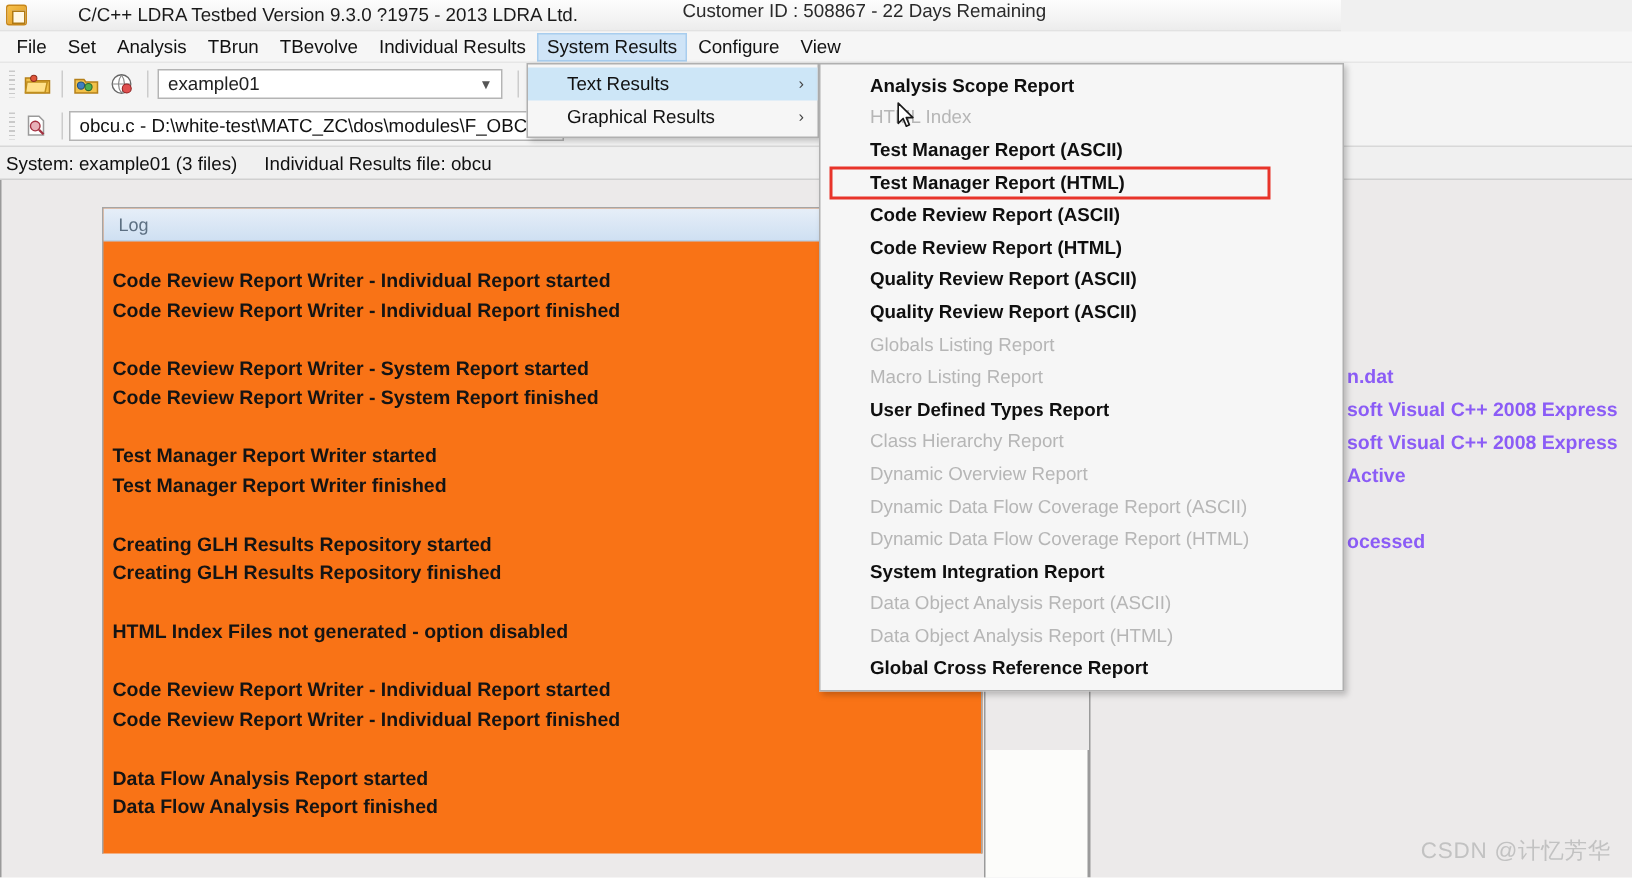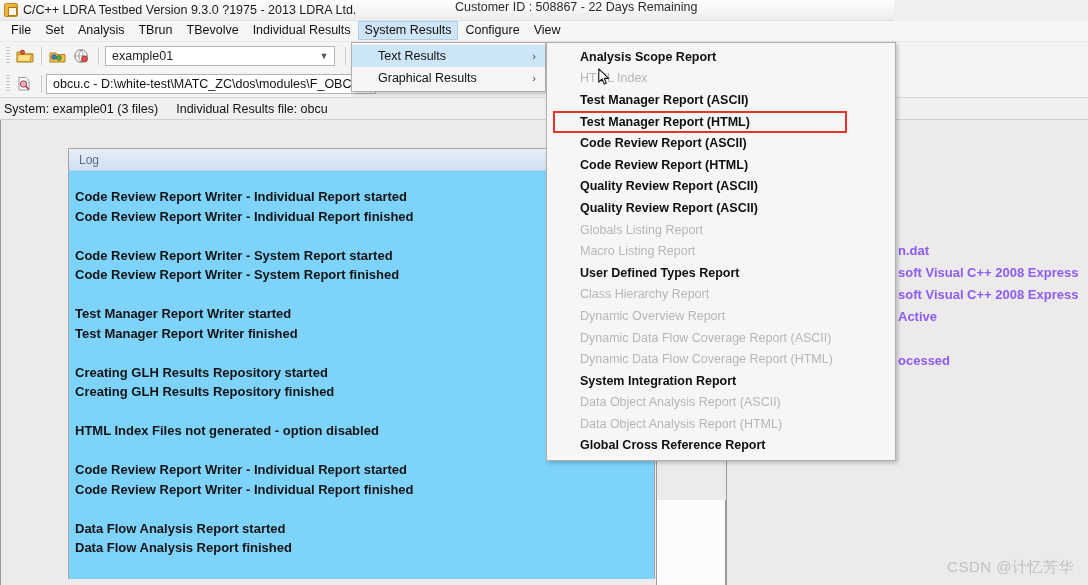--- a/index.html
+++ b/index.html
@@ -16,20 +16,21 @@
     background: #f0f0f0;
   }
 
   
   .titlebar {
     position: absolute; left: 0; top: 0; width: 894px; height: 21px;
     background: linear-gradient(to bottom, #fdfdfd 0%, #f4f4f4 60%, #ececec 100%);
     display: flex; align-items: center;
     padding-left: 4px;
     border-bottom: 1px solid #e2e2e2;
+    gap: 29px;
   }
   .app-icon {
     width: 14px; height: 14px; margin-right: 5px;
     background: linear-gradient(135deg,#f6c04a 0%, #e09a22 100%);
     border: 1px solid #c8871a; border-radius: 2px;
     position: relative; flex: none;
   }
   .app-icon:after {
     content: ""; position: absolute; left: 3px; top: 3px;
     width: 7px; height: 7px; background: #fff8e6; border: 1px solid #b07a14;
@@ -39,21 +40,21 @@
   }
   .title-customer {
     position: absolute; left: 455px; top: 0;
     font-size: 12.5px; color: #2a2a2a; white-space: nowrap;
   }
 
   
   .menubar {
     position: absolute; left: 0; top: 21px; width: 1088px; height: 21px;
     background: #f6f6f6;
-    display: flex; align-items: flex-start;
+    display: flex; align-items: center;
     border-bottom: 1px solid #e6e6e6;
     padding-left: 4px;
   }
   .menubar .mi {
     font-size: 12.5px; color: #111; padding: 2px 7px; white-space: nowrap;
     line-height: 15px; cursor: default;
   }
   .menubar .mi.active {
     background: #cfe4f7;
     border: 1px solid #a8cdee;
@@ -109,23 +110,23 @@
 
   
   .workspace {
     position: absolute; left: 0; top: 120px; width: 1088px; height: 465px;
     background: #eceaea;
   }
   .vline { position: absolute; width: 1px; background: #9a9a9a; }
 
   
   .logpanel {
-    position: absolute; left: 68px; top: 28px;
+    position: absolute; left: 68px; top: 18px;
     width: 587px; height: 431px;
-    background: #7dd3fc;
+    background: #f97316;
     border: 1px solid #a5a5a5;
     border-bottom: none;
   }
   .logpanel .caption {
     height: 22px;
     background: linear-gradient(to bottom,#e6eef8 0%, #cfe0f2 100%);
     border-bottom: 1px solid #bcd0e4;
     display: flex; align-items: center; padding-left: 10px;
     font-size: 12px; color: #5c6f82;
   }

